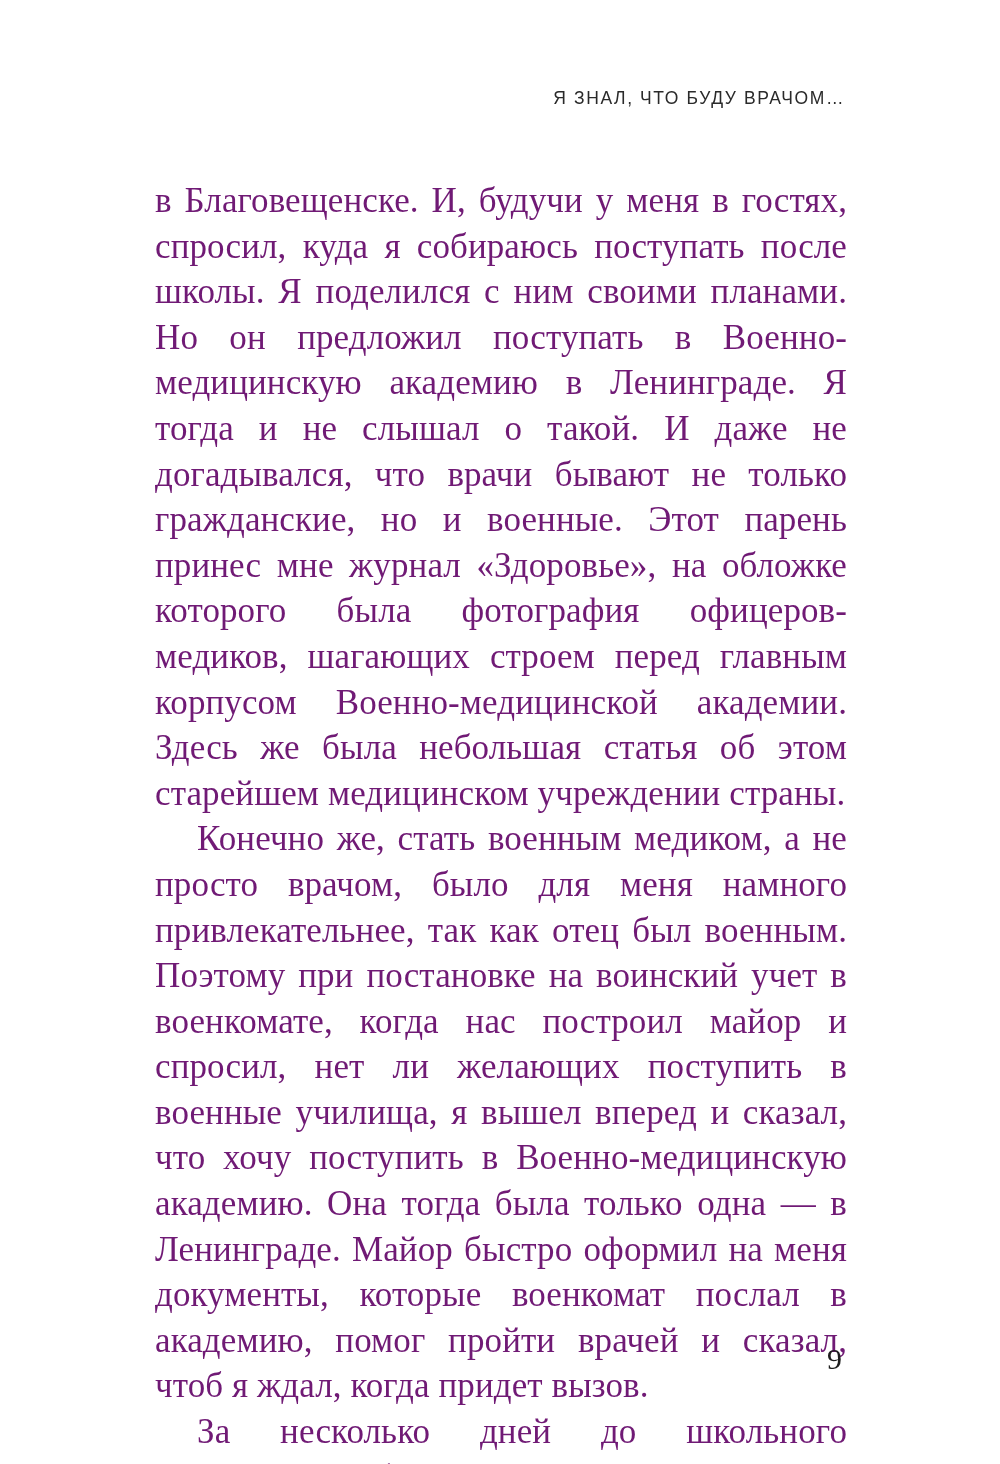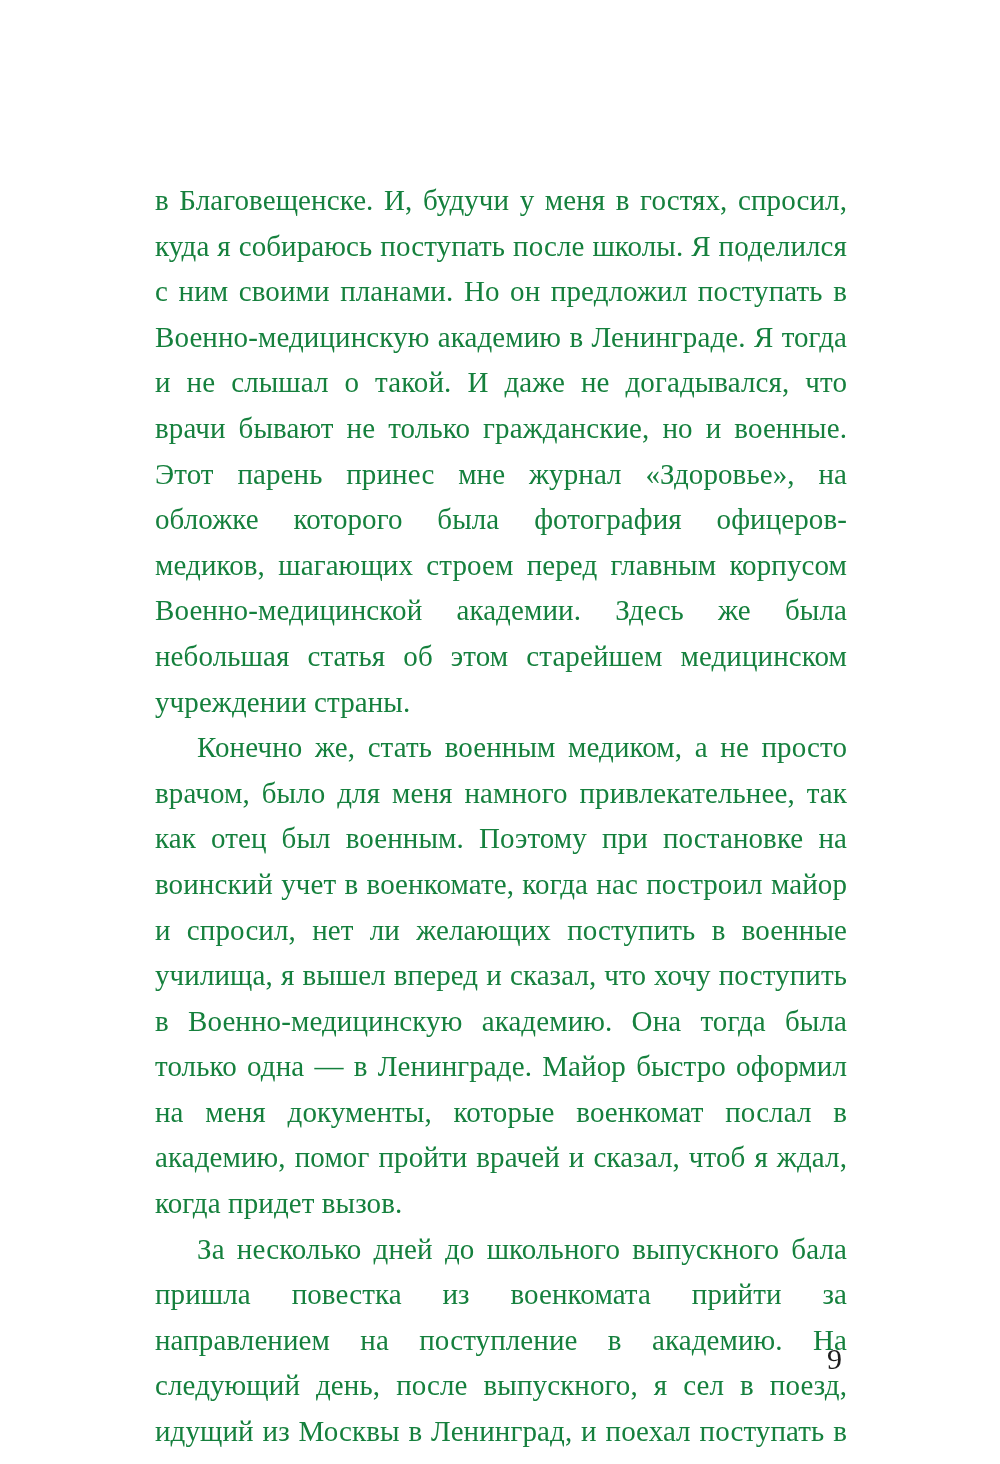--- a/index.html
+++ b/index.html
@@ -32,44 +32,45 @@
     white-space: nowrap;
   }
   .text-block {
     position: absolute;
     top: 178px;
     left: 155px;
     width: 692px;
   }
   .para {
     margin: 0 0 0 0;
-    font-size: 29px;
+    font-size: 35px;
     line-height: 45.6px;
     text-align: justify;
     text-justify: inter-word;
-    color: #15803d;
+    color: #701a75;
     letter-spacing: 0.1px;
   }
   .para + .para {
     text-indent: 42px;
   }
   .folio {
     position: absolute;
     bottom: 88px;
     right: 158px;
     font-family: "Liberation Serif", serif;
     font-size: 30px;
     color: #1d1d1d;
   }
 </style>
 </head>
 <body>
 
 <div class="page">
 
+  <div class="running-head">Я знал, что буду врачом…</div>
 
   <div class="text-block">
     <p class="para">в Благовещенске. И, будучи у меня в гостях, спросил, куда я собираюсь поступать после школы. Я поделился с ним своими планами. Но он предложил поступать в Военно-медицинскую академию в Ленинграде. Я тогда и не слышал о такой. И даже не догадывался, что врачи бывают не только гражданские, но и военные. Этот парень принес мне журнал «Здоровье», на обложке которого была фотография офицеров-медиков, шагающих строем перед главным корпусом Военно-медицинской академии. Здесь же была небольшая статья об этом старейшем медицинском учреждении страны.</p>
     <p class="para">Конечно же, стать военным медиком, а не просто врачом, было для меня намного привлекательнее, так как отец был военным. Поэтому при постановке на воинский учет в военкомате, когда нас построил майор и спросил, нет ли желающих поступить в военные училища, я вышел вперед и сказал, что хочу поступить в Военно-медицинскую академию. Она тогда была только одна — в Ленинграде. Майор быстро оформил на меня документы, которые военкомат послал в академию, помог пройти врачей и сказал, чтоб я ждал, когда придет вызов.</p>
     <p class="para">За несколько дней до школьного выпускного бала пришла повестка из военкомата прийти за направлением на поступление в академию. На следующий день, после выпускного, я сел в поезд, идущий из Москвы в Ленинград, и поехал поступать в академию.</p>
   </div>
 
   <div class="folio">9</div>
 
 </div>

